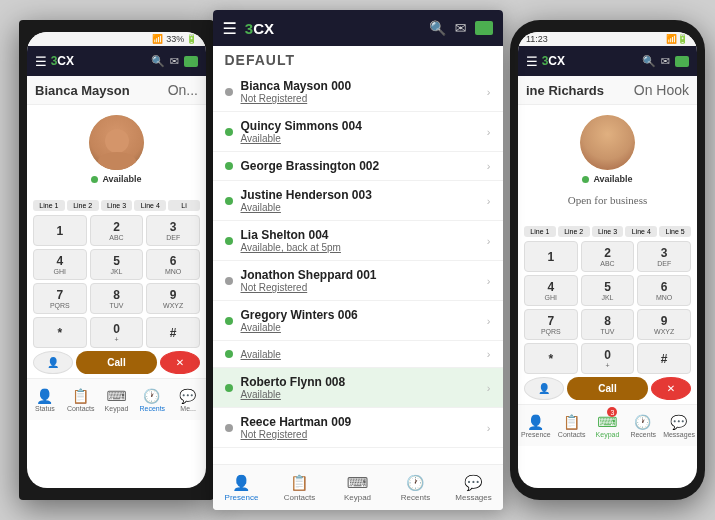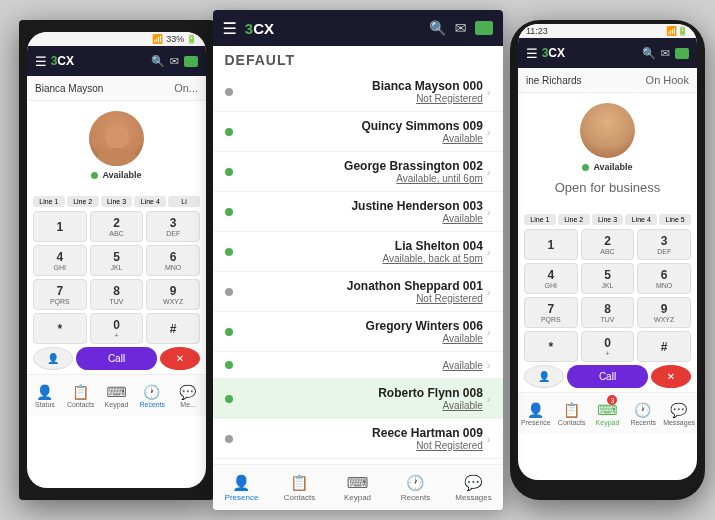--- a/index.html
+++ b/index.html
@@ -47,21 +47,21 @@
     
     .phone-right {
       right: 10px;
       top: 20px;
       width: 195px;
       height: 480px;
       border-radius: 30px;
       z-index: 1;
     }
     .phone-right .phone-screen {
-      margin: 4px 8px;
+      margin: 12px 8px;
       height: 456px;
       border-radius: 20px;
     }
 
     
     .dropdown-panel {
       position: absolute;
       left: 50%;
       top: 10px;
       transform: translateX(-50%);
@@ -118,22 +118,22 @@
 
     
     .contact-header {
       background: #f9f9f9;
       padding: 6px 8px;
       display: flex;
       align-items: center;
       justify-content: space-between;
       border-bottom: 1px solid #eee;
     }
-    .contact-name { font-size: 10px; font-weight: 400; color: #333; }
-    .on-hook { font-size: 11px; color: #666; }
+    .contact-name { font-size: 13px; font-weight: 700; color: #333; }
+    .on-hook { font-size: 14px; color: #666; }
 
     
     .avatar-area {
       display: flex;
       flex-direction: column;
       align-items: center;
       padding: 10px 8px;
       background: #fff;
     }
     .avatar-circle {
@@ -229,27 +229,27 @@
     .key-num { font-size: 12px; font-weight: 600; color: #333; display: block; }
     .key-alpha { font-size: 7px; color: #666; display: block; }
 
     .call-row {
       display: grid;
       grid-template-columns: 1fr 2fr 1fr;
       gap: 3px;
       margin-top: 3px;
     }
     .call-btn {
-      background: #6d28d9;
+      background: #a16207;
       color: #fff;
       border: none;
       border-radius: 20px;
       padding: 5px;
       font-size: 10px;
-      font-weight: 400;
+      font-weight: 700;
       cursor: pointer;
     }
     .icon-btn {
       background: #f0f0f0;
       border: 1px solid #ddd;
       border-radius: 50%;
       padding: 5px;
       display: flex;
       align-items: center;
       justify-content: center;
@@ -309,21 +309,20 @@
       font-size: 14px;
       font-weight: 700;
       color: #555;
       padding: 6px 12px 4px;
       letter-spacing: 1px;
       flex-shrink: 0;
     }
     .contact-list {
       flex: 1;
       overflow-y: auto;
-      text-align: right;
     }
     .contact-item {
       display: flex;
       align-items: center;
       padding: 7px 12px;
       border-bottom: 1px solid #f0f0f0;
       cursor: pointer;
       position: relative;
     }
     .contact-status-dot {
@@ -529,30 +528,29 @@
       <span class="contact-status-dot dot-gray"></span>
       <div class="contact-info">
         <div class="contact-item-name">Bianca Mayson 000</div>
         <div class="contact-item-status">Not Registered</div>
       </div>
       <span class="chevron">›</span>
     </div>
     <div class="contact-item">
       <span class="contact-status-dot dot-green"></span>
       <div class="contact-info">
-        <div class="contact-item-name">Quincy Simmons 009</div>
+        <div class="contact-item-name">Quincy Simmons 004</div>
         <div class="contact-item-status">Available</div>
       </div>
       <span class="chevron">›</span>
     </div>
     <div class="contact-item">
       <span class="contact-status-dot dot-green"></span>
       <div class="contact-info">
         <div class="contact-item-name">George Brassington 002</div>
-        <div class="contact-item-status">Available, until 6pm</div>
       </div>
       <span class="chevron">›</span>
     </div>
     <div class="contact-item">
       <span class="contact-status-dot dot-green"></span>
       <div class="contact-info">
         <div class="contact-item-name">Justine Henderson 003</div>
         <div class="contact-item-status">Available</div>
       </div>
       <span class="chevron">›</span>
@@ -656,21 +654,21 @@
 
     <div class="avatar-area">
       <div class="avatar-circle-right">
         <div class="small-avatar-face"></div>
       </div>
       <div class="status-row" style="margin-top:4px;">
         <span class="status-dot"></span>
         <span class="status-label">Available</span>
       </div>
       <div class="right-status-area">
-        <span style="font-size:13px; color:#666;">Open for business</span>
+        <span style="font-size:11px; color:#666;font-family:Liberation Serif, serif;">Open for business</span>
       </div>
     </div>
 
     <div class="keypad-section">
       <div class="line-row">
         <button class="line-btn">Line 1</button>
         <button class="line-btn">Line 2</button>
         <button class="line-btn">Line 3</button>
         <button class="line-btn">Line 4</button>
         <button class="line-btn">Line 5</button>

